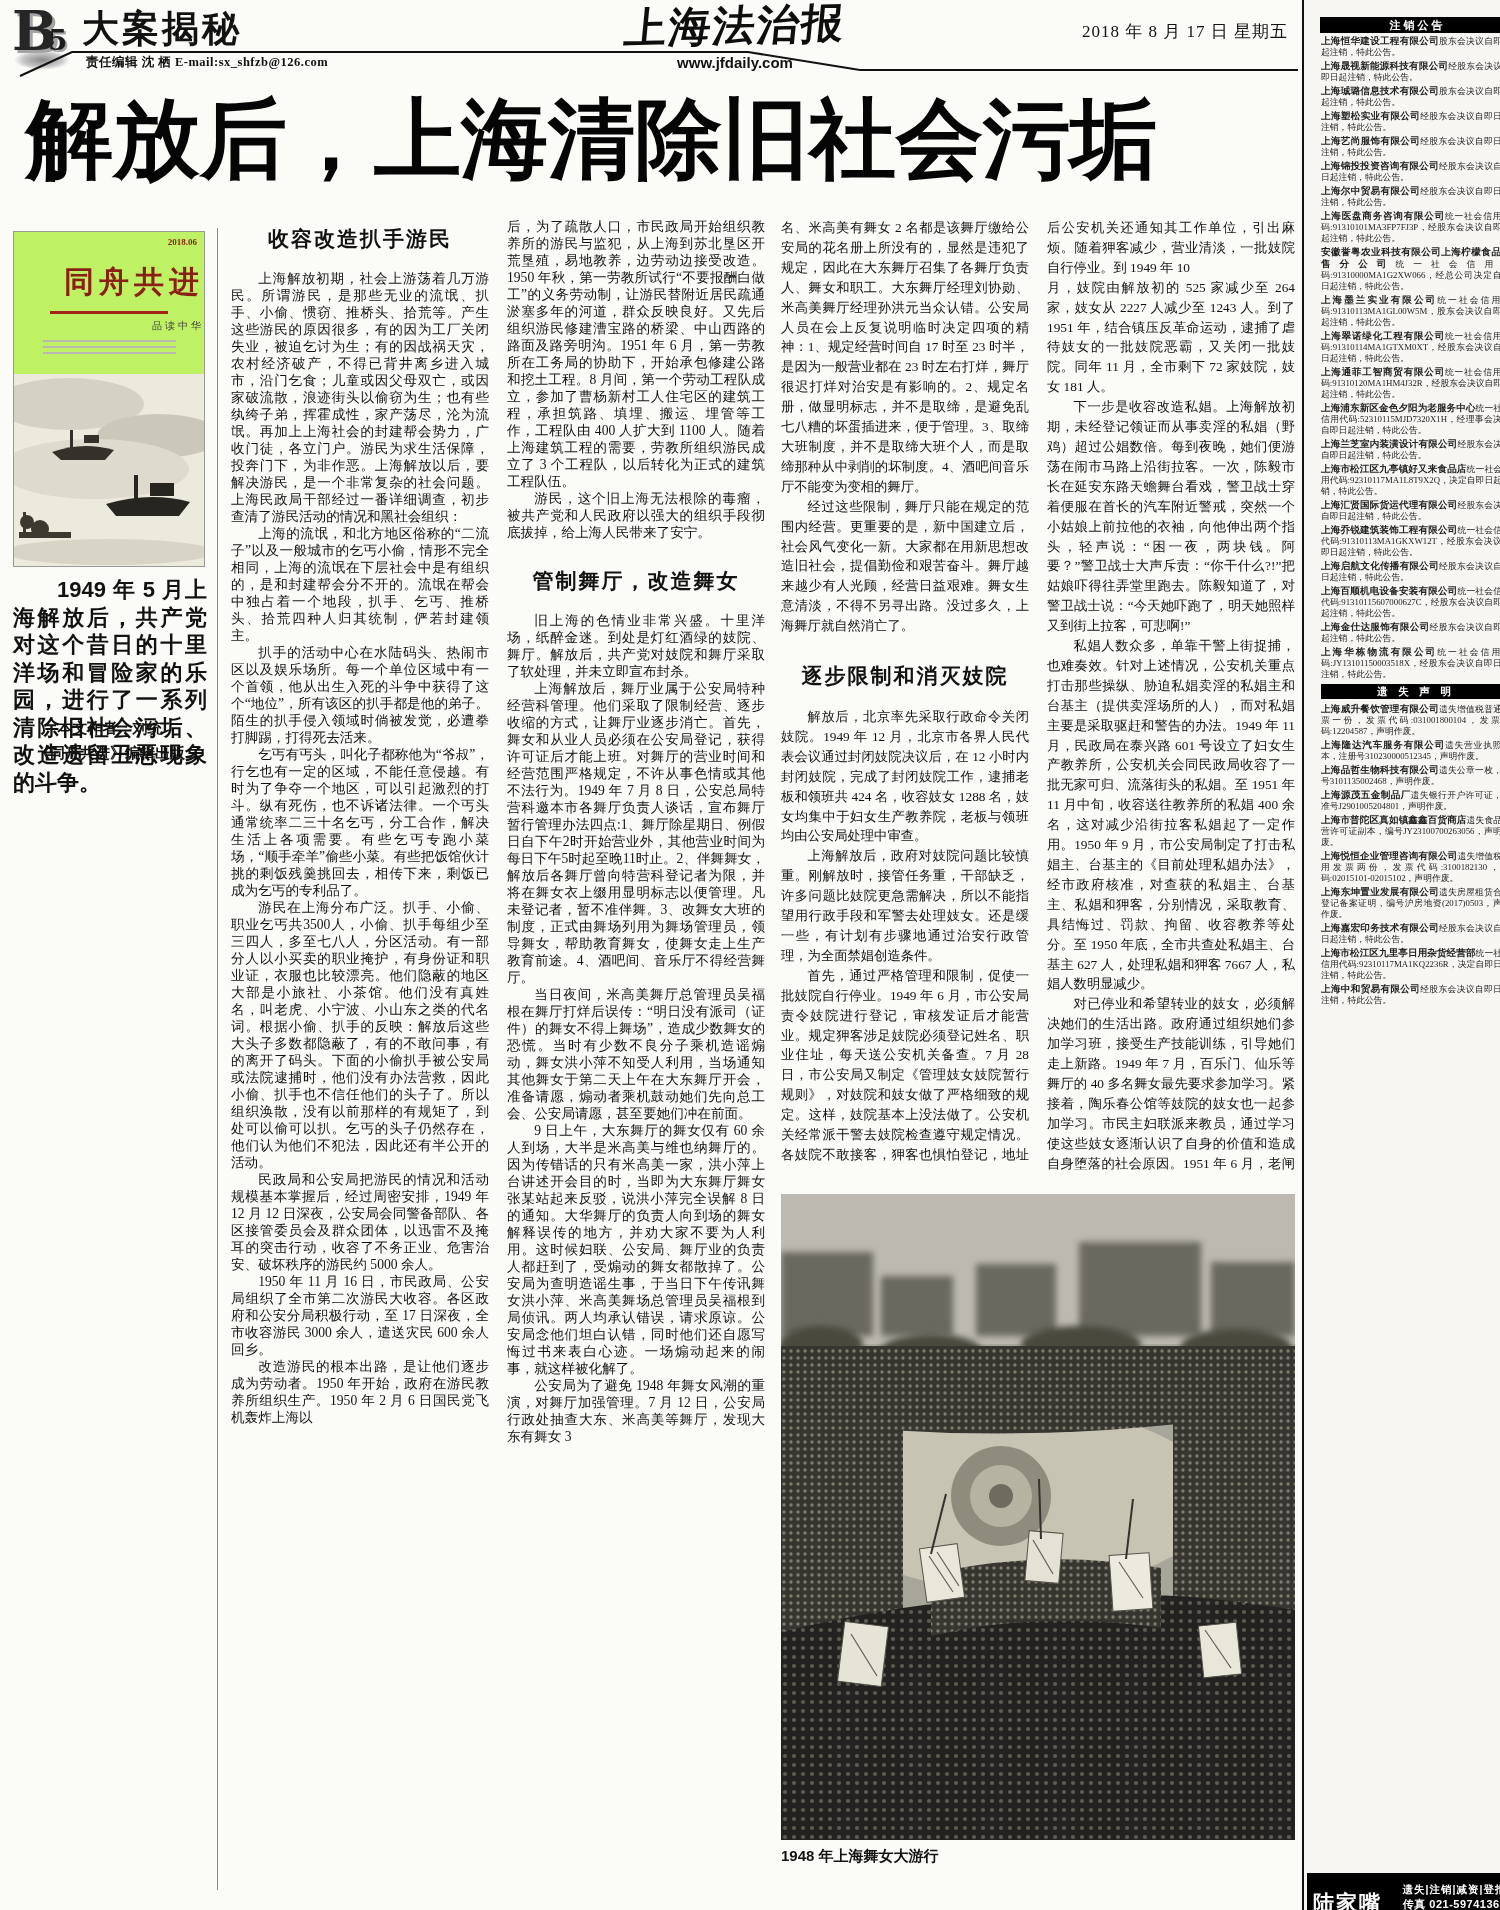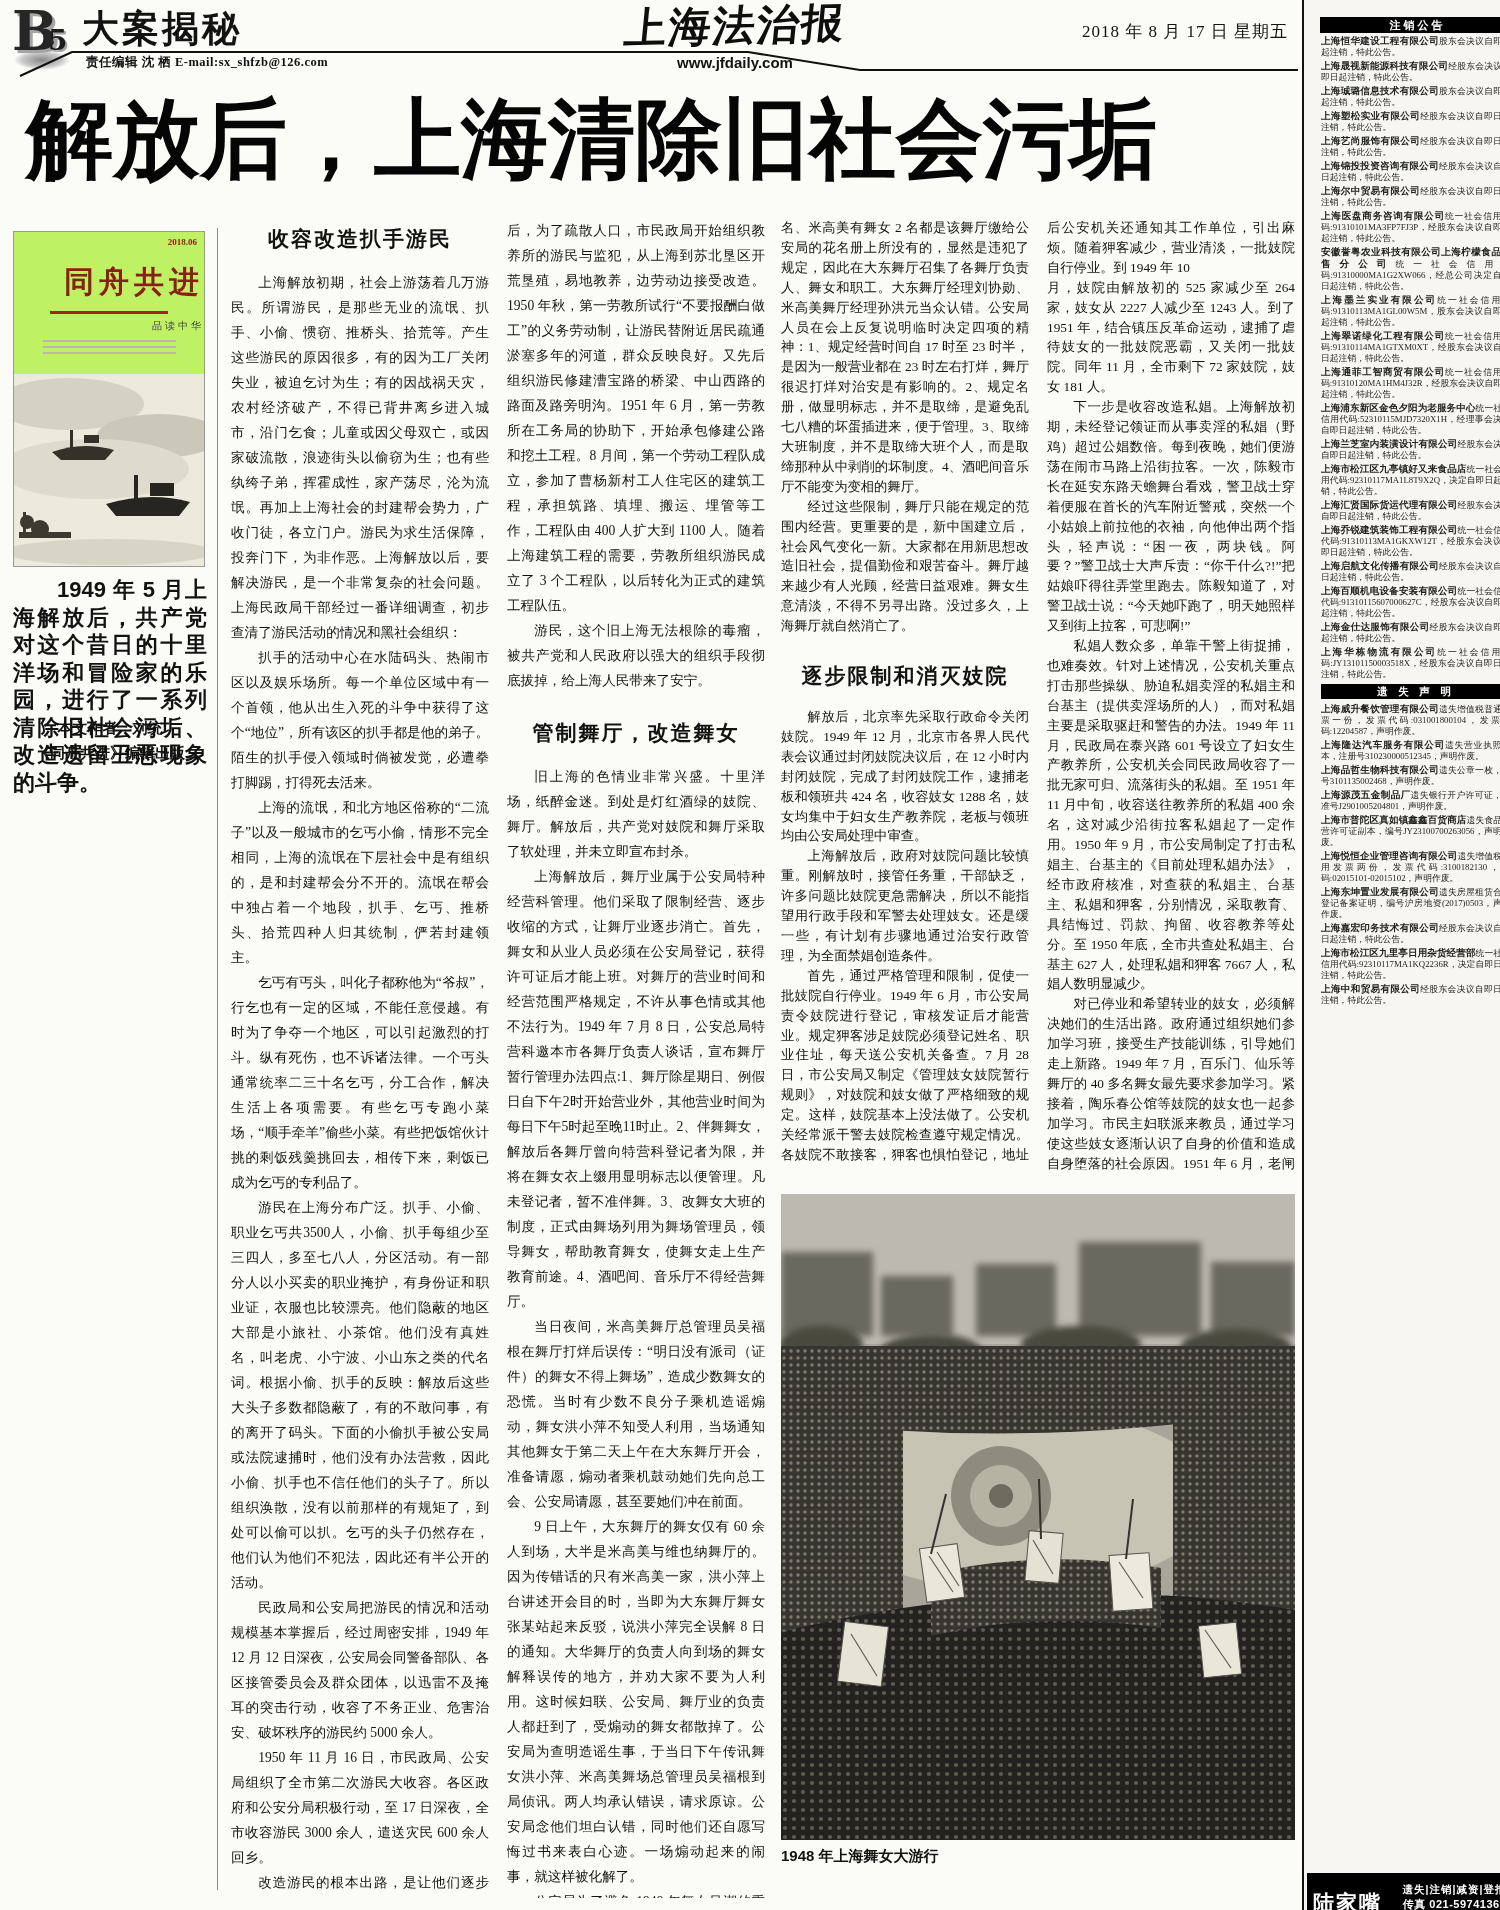--- a/index.html
+++ b/index.html
@@ -47,21 +47,21 @@
     text-align:justify;text-indent:2em;}
   .byline{position:absolute;left:13px;top:716px;width:194px;text-align:center;
     font-weight:bold;font-size:15px;line-height:25px;}
   .vrule{position:absolute;left:217px;top:228px;width:1px;height:1662px;background:#8a8a84;}
   
   .acol{position:absolute;top:218px;height:1680px;overflow:hidden;}
   .col1{left:231px;width:258px;}
   .col2{left:507px;width:258px;}
   .righthalf{position:absolute;left:781px;top:218px;width:514px;height:1680px;}
   .cols34{height:964px;column-count:2;column-gap:18px;overflow:hidden;}
-  .blk{font-size:13.6px;line-height:25px;text-align:justify;margin:0;}
+  .blk{font-size:13.6px;line-height:17px;text-align:justify;margin:0;}
   .cols34 .blk{font-size:13.3px;line-height:19.9px;}
   .blk.p{text-indent:2em;}
   .blk.pc{text-indent:0;}
   .blk.h{font-family:"Liberation Sans",sans-serif;font-weight:900;font-size:21px;line-height:26px;
     text-align:center;text-indent:0;margin:27px 0 18px;letter-spacing:2px;column-span:none;}
   .col1 .blk.h:first-child{margin-top:8px;}
   
   .photo{margin-top:12px;width:514px;height:646px;position:relative;background:#9b988f;overflow:hidden;}
   .photo svg{display:block;width:100%;height:100%;}
   .caption{margin-top:7px;font-family:"Liberation Sans",sans-serif;font-weight:bold;font-size:15px;}
@@ -147,22 +147,22 @@
   <div class="intro">1949 年 5 月上海解放后，共产党对这个昔日的十里洋场和冒险家的乐园，进行了一系列清除旧社会污垢、改造遗留丑恶现象的斗争。</div>
   <div class="byline">
     <div>本文作者　刘统</div>
     <div>《同舟共进》编辑出版</div>
   </div>
   <div class="vrule"></div>
 
   <div class="acol col1">
       <p class="blk h"><span>收容改造扒手游民</span></p>
       <p class="blk p"><span>上海解放初期，社会上游荡着几万游民。所谓游民，是那些无业的流氓、扒手、小偷、惯窃、推桥头、拾荒等。产生这些游民的原因很多，有的因为工厂关闭失业，被迫乞讨为生；有的因战祸天灾，农村经济破产，不得已背井离乡进入城市，沿门乞食；儿童或因父母双亡，或因家破流散，浪迹街头以偷窃为生；也有些纨绔子弟，挥霍成性，家产荡尽，沦为流氓。再加上上海社会的封建帮会势力，广收门徒，各立门户。游民为求生活保障，投奔门下，为非作恶。上海解放以后，要解决游民，是一个非常复杂的社会问题。上海民政局干部经过一番详细调查，初步查清了游民活动的情况和黑社会组织：</span></p>
+      <p class="blk p"><span>上海的流氓，和北方地区俗称的“二流子”以及一般城市的乞丐小偷，情形不完全相同，上海的流氓在下层社会中是有组织的，是和封建帮会分不开的。流氓在帮会中独占着一个地段，扒手、乞丐、推桥头、拾荒四种人归其统制，俨若封建领主。</span></p>
       <p class="blk p"><span>扒手的活动中心在水陆码头、热闹市区以及娱乐场所。每一个单位区域中有一个首领，他从出生入死的斗争中获得了这个“地位”，所有该区的扒手都是他的弟子。陌生的扒手侵入领域时倘被发觉，必遭拳打脚踢，打得死去活来。</span></p>
-      <p class="blk p"><span>上海的流氓，和北方地区俗称的“二流子”以及一般城市的乞丐小偷，情形不完全相同，上海的流氓在下层社会中是有组织的，是和封建帮会分不开的。流氓在帮会中独占着一个地段，扒手、乞丐、推桥头、拾荒四种人归其统制，俨若封建领主。</span></p>
       <p class="blk p"><span>乞丐有丐头，叫化子都称他为“爷叔”，行乞也有一定的区域，不能任意侵越。有时为了争夺一个地区，可以引起激烈的打斗。纵有死伤，也不诉诸法律。一个丐头通常统率二三十名乞丐，分工合作，解决生活上各项需要。有些乞丐专跑小菜场，“顺手牵羊”偷些小菜。有些把饭馆伙计挑的剩饭残羹挑回去，相传下来，剩饭已成为乞丐的专利品了。</span></p>
       <p class="blk p"><span>游民在上海分布广泛。扒手、小偷、职业乞丐共3500人，小偷、扒手每组少至三四人，多至七八人，分区活动。有一部分人以小买卖的职业掩护，有身份证和职业证，衣服也比较漂亮。他们隐蔽的地区大部是小旅社、小茶馆。他们没有真姓名，叫老虎、小宁波、小山东之类的代名词。根据小偷、扒手的反映：解放后这些大头子多数都隐蔽了，有的不敢问事，有的离开了码头。下面的小偷扒手被公安局或法院逮捕时，他们没有办法营救，因此小偷、扒手也不信任他们的头子了。所以组织涣散，没有以前那样的有规矩了，到处可以偷可以扒。乞丐的头子仍然存在，他们认为他们不犯法，因此还有半公开的活动。</span></p>
       <p class="blk p"><span>民政局和公安局把游民的情况和活动规模基本掌握后，经过周密安排，1949 年 12 月 12 日深夜，公安局会同警备部队、各区接管委员会及群众团体，以迅雷不及掩耳的突击行动，收容了不务正业、危害治安、破坏秩序的游民约 5000 余人。</span></p>
       <p class="blk p"><span>1950 年 11 月 16 日，市民政局、公安局组织了全市第二次游民大收容。各区政府和公安分局积极行动，至 17 日深夜，全市收容游民 3000 余人，遣送灾民 600 余人回乡。</span></p>
       <p class="blk p"><span>改造游民的根本出路，是让他们逐步成为劳动者。1950 年开始，政府在游民教养所组织生产。1950 年 2 月 6 日国民党飞机轰炸上海以</span></p>
     </div>
   <div class="acol col2">
       <p class="blk pc"><span>后，为了疏散人口，市民政局开始组织教养所的游民与监犯，从上海到苏北垦区开荒垦殖，易地教养，边劳动边接受改造。1950 年秋，第一劳教所试行“不要报酬白做工”的义务劳动制，让游民替附近居民疏通淤塞多年的河道，群众反映良好。又先后组织游民修建漕宝路的桥梁、中山西路的路面及路旁明沟。1951 年 6 月，第一劳教所在工务局的协助下，开始承包修建公路和挖土工程。8 月间，第一个劳动工程队成立，参加了曹杨新村工人住宅区的建筑工程，承担筑路、填埋、搬运、埋管等工作，工程队由 400 人扩大到 1100 人。随着上海建筑工程的需要，劳教所组织游民成立了 3 个工程队，以后转化为正式的建筑工程队伍。</span></p>
       <p class="blk p"><span>游民，这个旧上海无法根除的毒瘤，被共产党和人民政府以强大的组织手段彻底拔掉，给上海人民带来了安宁。</span></p>
       <p class="blk h"><span>管制舞厅，改造舞女</span></p>

